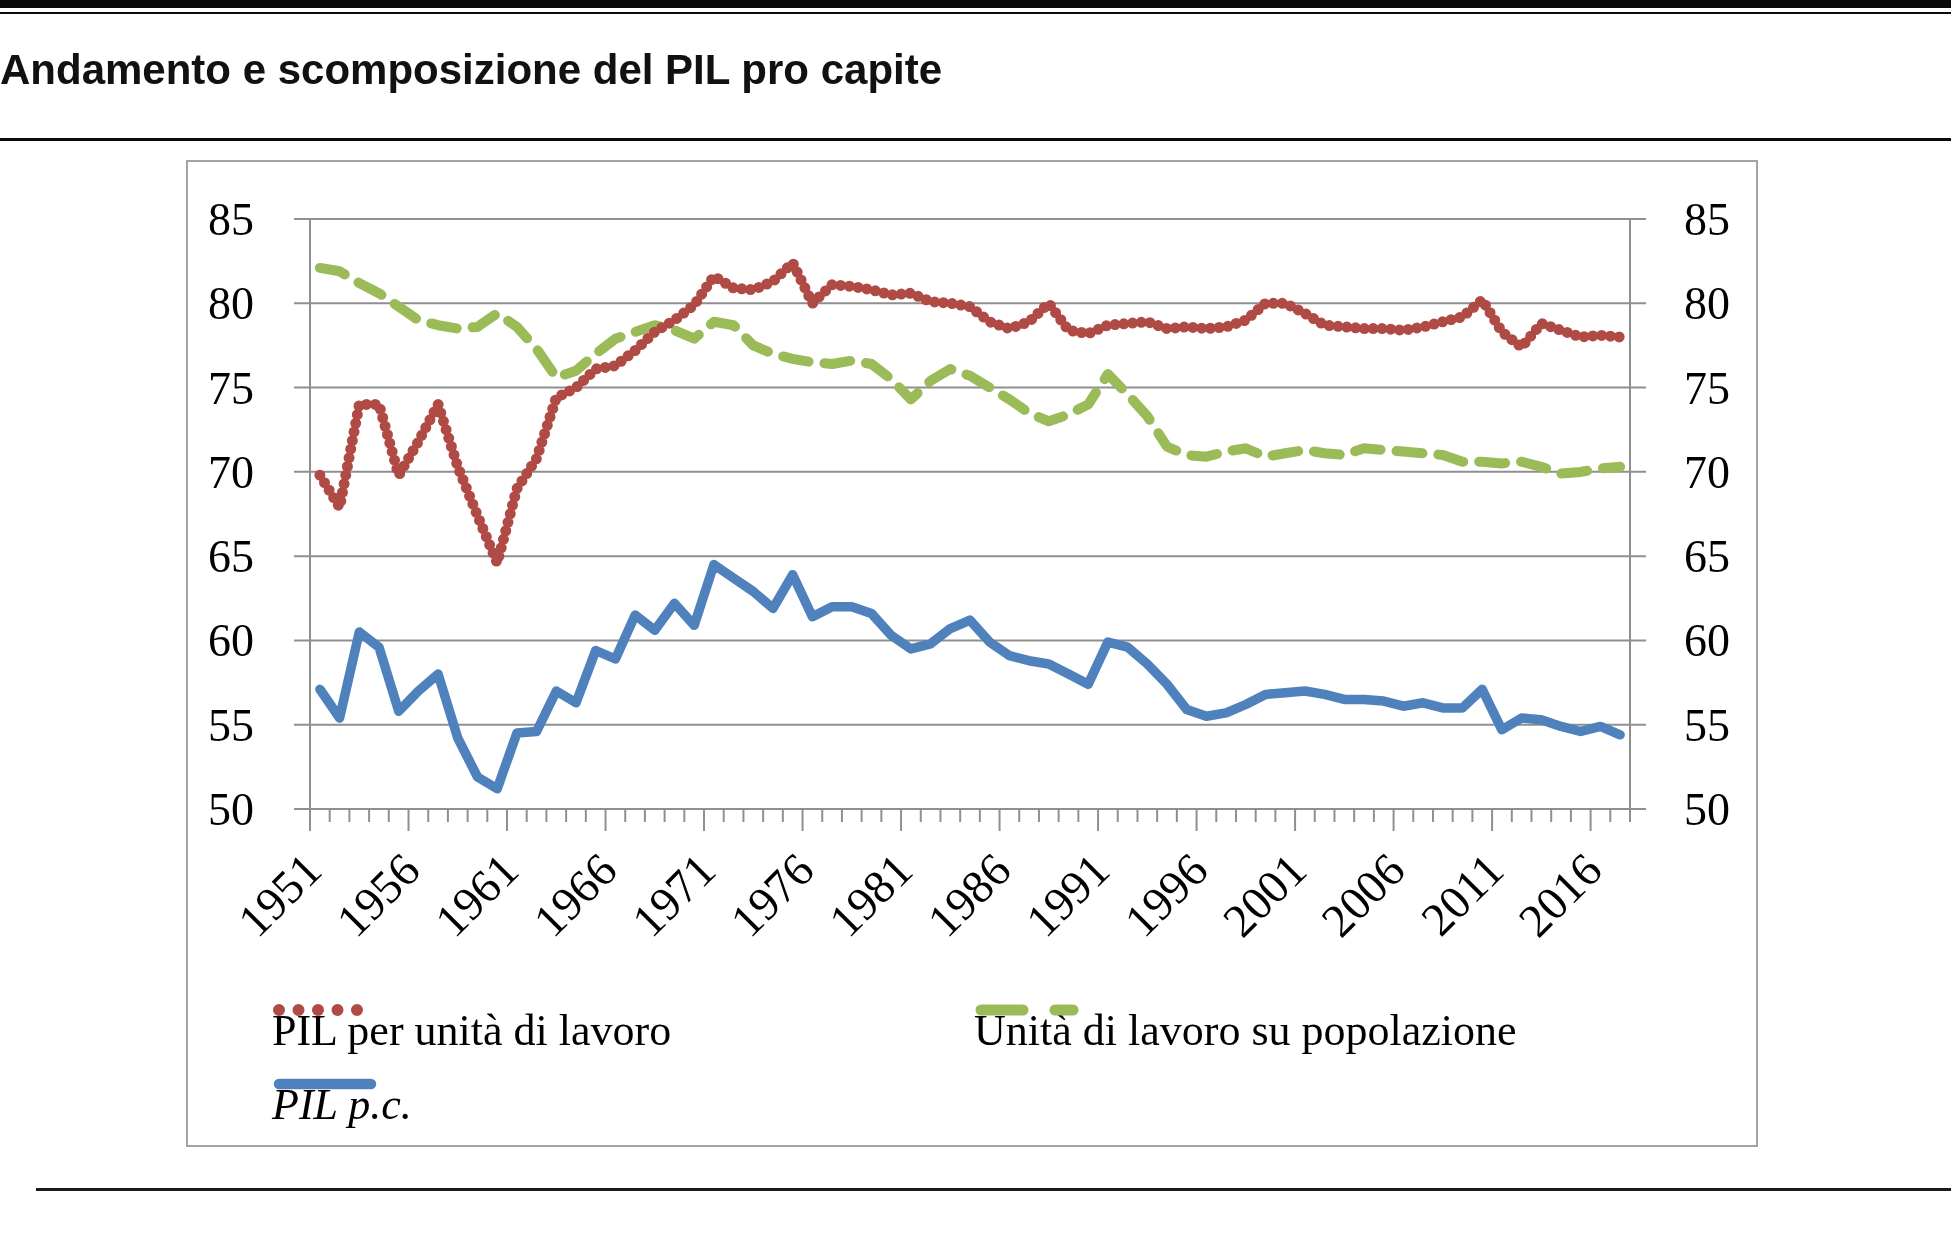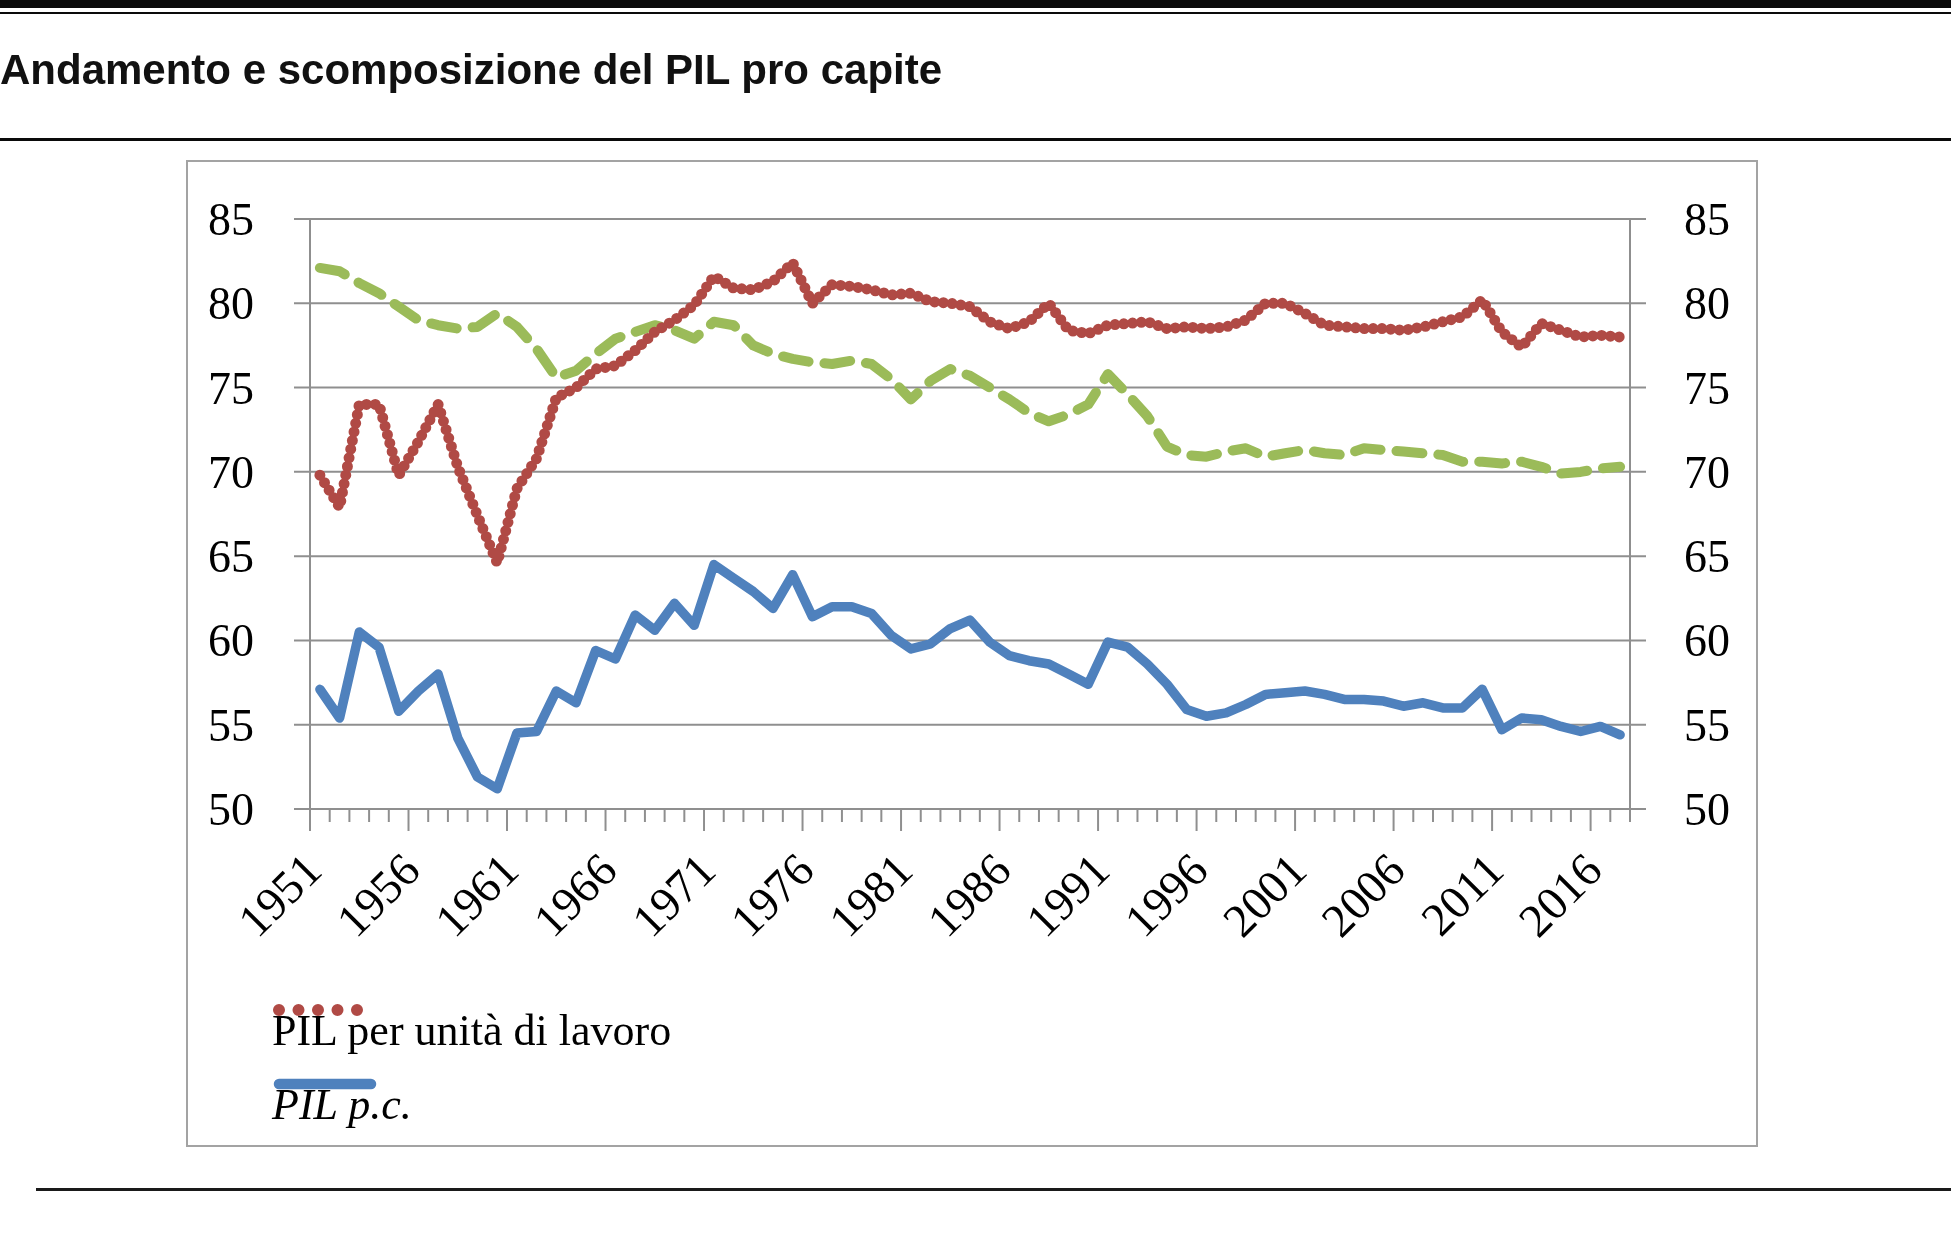--- a/index.html
+++ b/index.html
@@ -178,20 +178,26 @@
         <path d="M131.9 527.3 L151.6 556.0 L171.3 470.0 L191.0 485.2 L210.7 549.2 L230.4 529.0 L250.1 512.1 L269.8 576.2 L289.5 615.0 L309.2 626.8 L328.9 571.1 L348.6 569.5 L368.3 529.0 L388.0 540.8 L407.7 488.5 L427.4 497.0 L447.1 453.1 L466.8 468.3 L486.5 441.3 L506.2 463.3 L525.9 402.6 L545.6 416.1 L565.3 429.5 L585.0 446.4 L604.7 412.7 L624.4 454.8 L644.1 444.7 L663.8 444.7 L683.5 451.5 L703.2 473.4 L722.9 486.9 L742.6 481.8 L762.3 466.6 L782.0 458.2 L801.7 480.1 L821.4 493.6 L841.1 498.7 L860.8 502.0 L880.5 512.1 L900.2 522.3 L919.9 480.1 L939.6 485.2 L959.3 502.0 L979.0 522.3 L998.7 547.5 L1018.4 554.3 L1038.1 550.9 L1057.8 542.5 L1077.5 532.4 L1097.2 530.7 L1116.9 529.0 L1136.6 532.4 L1156.3 537.4 L1176.0 537.4 L1195.7 539.1 L1215.4 544.2 L1235.1 540.8 L1254.8 545.9 L1274.5 545.9 L1294.2 527.3 L1313.9 567.8 L1333.6 556.0 L1353.3 557.7 L1373.0 564.4 L1392.7 569.5 L1412.4 564.4 L1432.1 572.8" fill="none" stroke="#4f81bd" stroke-width="9.5" stroke-linecap="round" stroke-linejoin="round"></path>
       </svg>
 
     <div class="legend-item li-1">
       <svg class="legend-marker" width="98" height="20">
           <line x1="7" y1="10" x2="91" y2="10" stroke="#b04a45" stroke-width="12" stroke-linecap="round" stroke-dasharray="0 19.5"></line>
         </svg>
       <span class="legend-label">PIL per unità di lavoro</span>
     </div>
 
+    <div class="legend-item li-2">
+      <svg class="legend-marker" width="106" height="20">
+          <line x1="7" y1="10" x2="99" y2="10" stroke="#9bbb59" stroke-width="11" stroke-linecap="round" stroke-dasharray="42 32"></line>
+        </svg>
+      <span class="legend-label">Unità di lavoro su popolazione</span>
+    </div>
 
     <div class="legend-item li-3">
       <svg class="legend-marker" width="106" height="20">
           <line x1="7" y1="10" x2="99" y2="10" stroke="#4f81bd" stroke-width="10.5" stroke-linecap="round"></line>
         </svg>
       <span class="legend-label">PIL p.c.</span>
     </div>
   </div>
 
   <div class="bottom-rule"></div>

